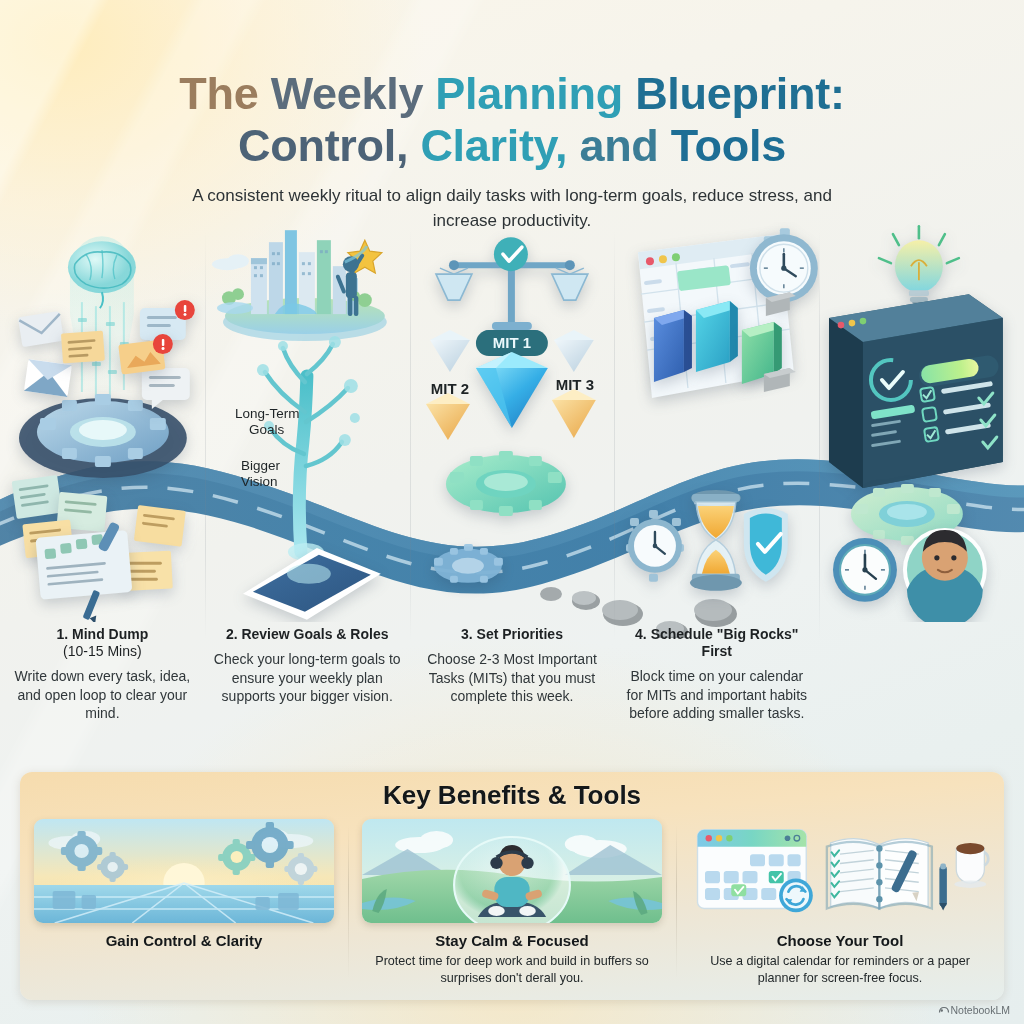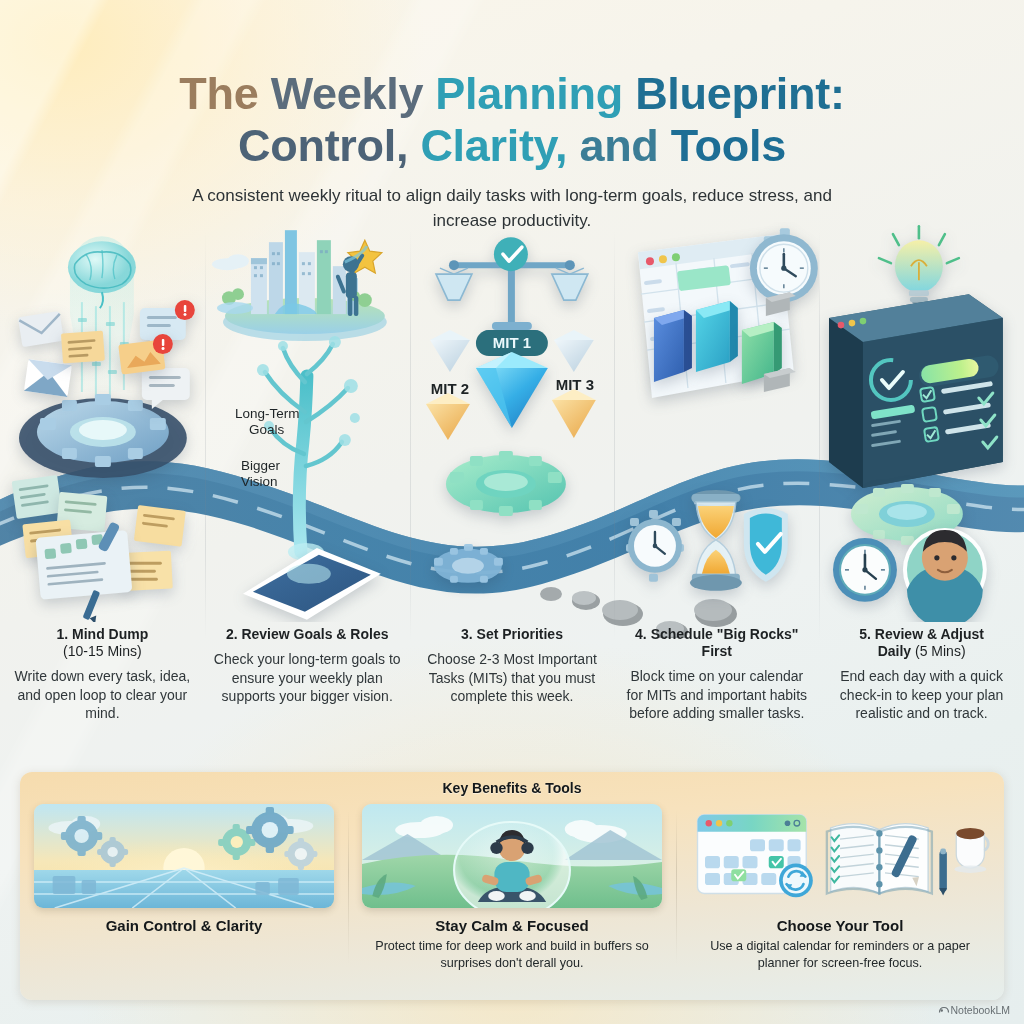--- a/index.html
+++ b/index.html
@@ -55,21 +55,21 @@
   
   .road { position:absolute; left:0; top:418px; width:1024px; height:220px; z-index:1; pointer-events:none; }
 
   
   .panel { position:absolute; left:20px; top:772px; width:984px; height:228px; border-radius:12px;
     background:linear-gradient(175deg,#f6dcae 0%,#f7e2bd 30%,#eee6d4 62%,#e6eeec 100%);
     box-shadow:0 2px 10px rgba(120,100,70,.18); overflow:hidden; z-index:3; }
   .panel .prays { position:absolute; inset:0; opacity:.5;
     background:conic-gradient(from 196deg at 50% 140%, rgba(255,255,255,0) 0deg, rgba(255,255,255,.75) 7deg, rgba(255,255,255,0) 14deg, rgba(255,255,255,0) 26deg, rgba(255,255,255,.6) 33deg, rgba(255,255,255,0) 42deg, rgba(255,255,255,0) 56deg, rgba(255,255,255,.55) 62deg, rgba(255,255,255,0) 72deg);
     mix-blend-mode:screen; }
-  .panel h2 { position:relative; text-align:center; padding-top:8px; font-size:14px; font-weight:bold; color:#14181a;
+  .panel h2 { position:relative; text-align:center; padding-top:8px; font-size:26px; font-weight:bold; color:#14181a;
     text-shadow:0 1px 1px rgba(255,255,255,.55); }
   .bens { position:relative; display:flex; margin-top:8px; height:178px; }
   .ben { flex:1 1 0; position:relative; padding:0 14px; text-align:center; }
   .ben + .ben::before { content:""; position:absolute; left:0; top:6px; bottom:18px; width:1px;
     background:linear-gradient(180deg, rgba(120,110,90,0), rgba(120,110,90,.22) 40%, rgba(120,110,90,0)); }
   .thumb { position:relative; height:104px; border-radius:9px; overflow:hidden; box-shadow:0 3px 7px rgba(90,80,60,.2); }
   .thumb.plain { box-shadow:none; background:transparent; }
   .ben h4 { margin-top:9px; font-size:15px; font-weight:bold; color:#14181a; }
   .ben p { margin-top:4px; font-size:12.6px; line-height:1.32; color:#23292b; }
 
@@ -776,24 +776,20 @@
             <circle cx="126" cy="348" r="42" fill="#fdfefe"></circle>
             <circle cx="126" cy="348" r="38" fill="#8fd4c6"></circle>
             <path d="M88,368 q10,-24 38,-24 q28,0 38,24 a38,38 0 0 1 -76,0 z" fill="#3e8fa8"></path>
             <circle cx="126" cy="336" r="23" fill="#d9a273"></circle>
             <path d="M104,330 q2,-22 22,-22 q20,0 22,22 q-8,-10 -22,-10 q-14,0 -22,10z" fill="#2c2b2f"></path>
             <circle cx="118" cy="336" r="2.6" fill="#2c2b2f"></circle>
               <circle cx="135" cy="336" r="2.6" fill="#2c2b2f"></circle>
             <path d="M119,348 q7,5 14,0" fill="none" stroke="#8e5f3d" stroke-width="2" stroke-linecap="round"></path>
           </g>
         </svg>
-      </div>
-      <div class="cap">
-        <h3><span>5. Review &amp; Adjust</span><br><span>Daily</span> <span class="nm">(5 Mins)</span></h3>
-        <p>End each day with a quick check-in to keep your plan realistic and on track.</p>
       </div>
     </div>
   </div>
 
   <section class="panel">
     <div class="prays"></div>
     <h2>Key Benefits &amp; Tools</h2>
     <div class="bens">
 
       <div class="ben">

